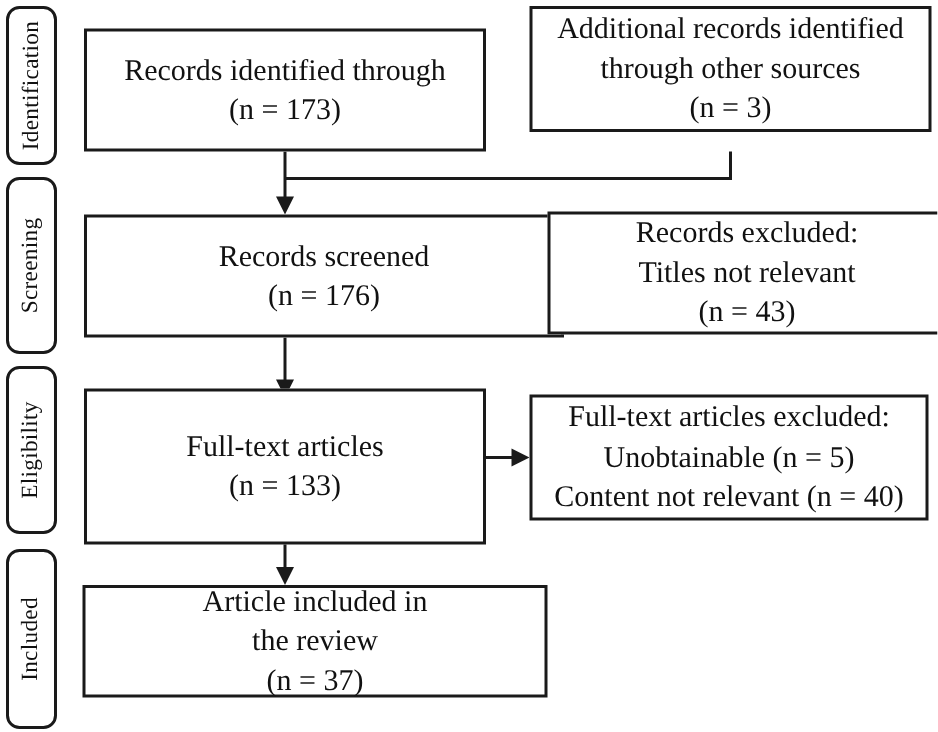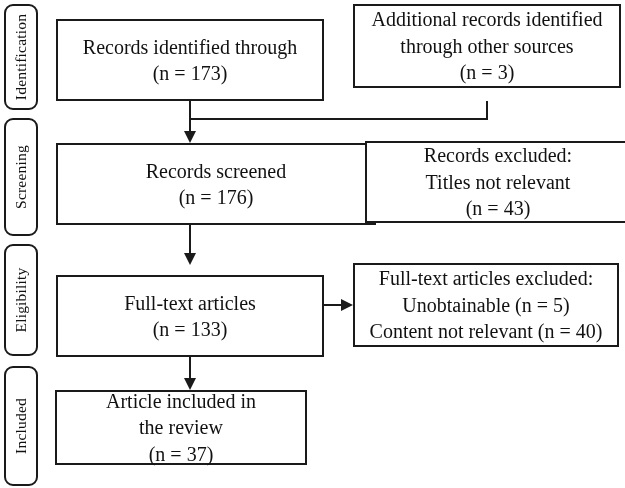--- a/index.html
+++ b/index.html
@@ -104,30 +104,30 @@
     <span class="bl">Records screened</span>
     <span class="bl">(n = 176)</span>
   </div>
 
   <div class="fbox" style="left:365px;top:141px;width:266px;height:82px">
     <span class="bl">Records excluded:</span>
     <span class="bl">Titles not relevant</span>
     <span class="bl">(n = 43)</span>
   </div>
 
-  <div class="fbox" style="left:56px;top:275px;width:268px;height:82px">
+  <div class="fbox" style="left:56px;top:259px;width:268px;height:104px">
     <span class="bl">Full-text articles</span>
     <span class="bl">(n = 133)</span>
   </div>
 
   <div class="fbox" style="left:353px;top:263px;width:266px;height:84px">
     <span class="bl">Full-text articles excluded:</span>
     <span class="bl">Unobtainable (n = 5)</span>
     <span class="bl">Content not relevant (n = 40)</span>
   </div>
 
-  <div class="fbox" style="left:55px;top:390px;width:252px;height:75px">
+  <div class="fbox" style="left:55px;top:390px;width:310px;height:75px">
     <span class="bl">Article included in</span>
     <span class="bl">the review</span>
     <span class="bl">(n = 37)</span>
   </div>
 
 </div>
 
 </body></html>

